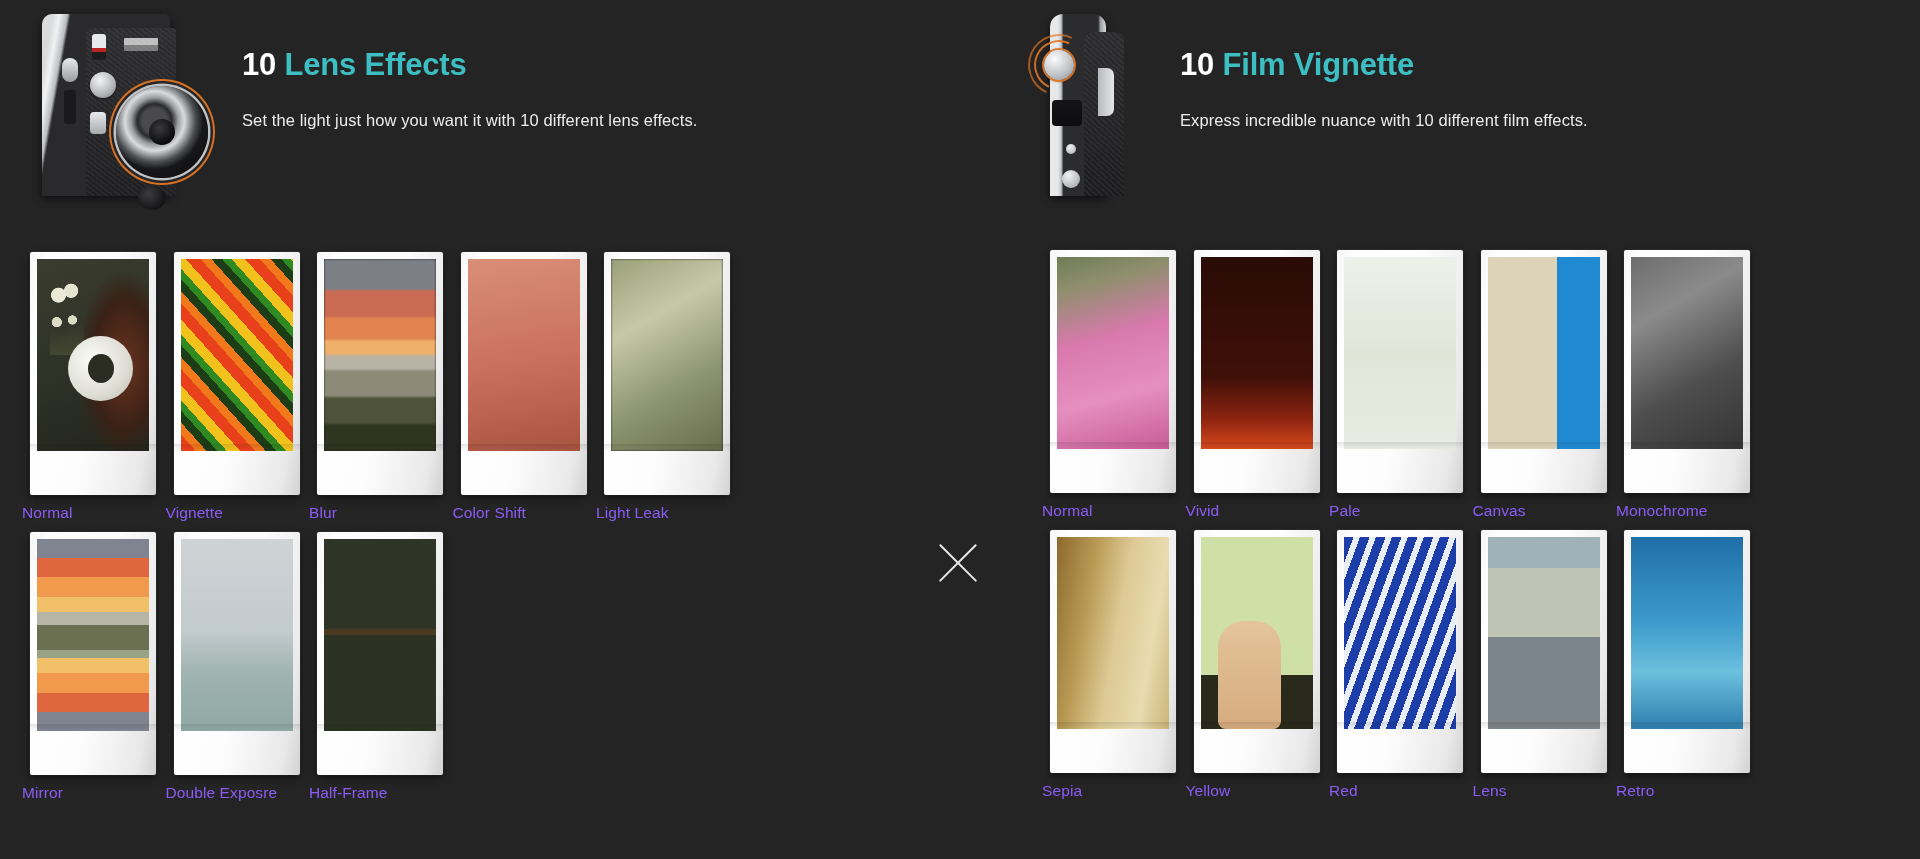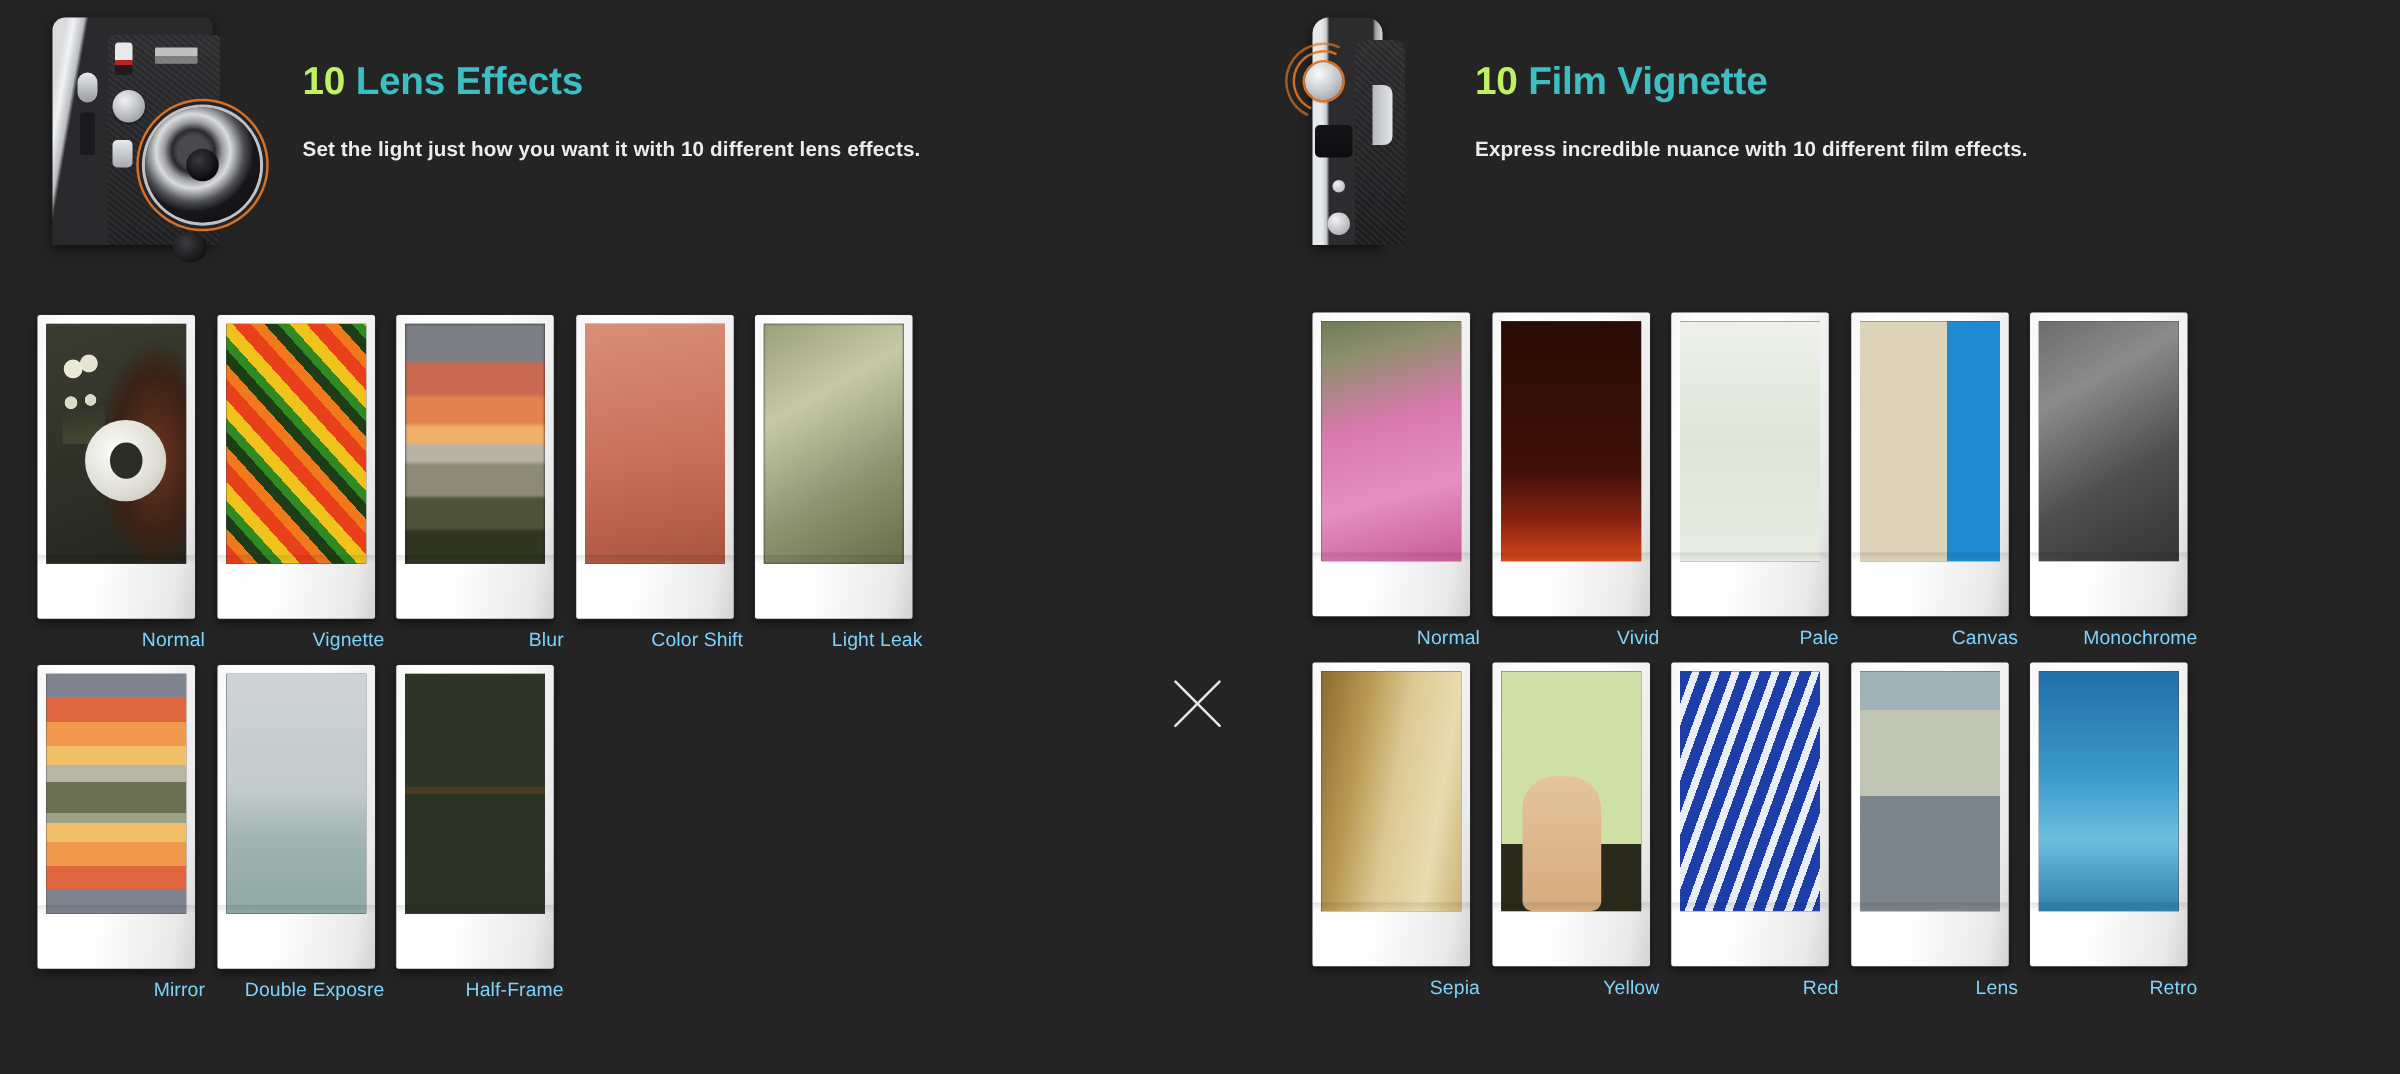--- a/index.html
+++ b/index.html
@@ -25,26 +25,26 @@
   .cam-lens { left:22px;  width:148px; height:186px; }
   .cam-film { left:1022px; width:112px; height:186px; }
 
   .head-text { position:absolute; }
   .lens-text { left:242px; top:48px; }
 
   .head-title {
     font-size:31px; font-weight:bold; letter-spacing:-0.2px;
     line-height:1.1; white-space:nowrap;
   }
-  .head-title .num   { color:#bef264; }
+  .head-title .num   { color:#ffffff; }
   .head-title .label { color:#3dbec3; }
 
   .head-sub {
     margin-top:29px;
-    font-size:16.5px; color:#ececec; font-weight:700;
+    font-size:16.5px; color:#ececec; font-weight:400;
     white-space:nowrap; letter-spacing:0.1px;
   }
 
   
   .grid { position:absolute; display:grid; grid-template-columns:repeat(5, 142px); }
   .grid-lens { left:22px;  top:252px; column-gap:1.5px; row-gap:10px; }
 
   .cell { width:142px; }
 
   
@@ -66,22 +66,22 @@
   }
   .photo {
     width:112px; height:192px;
     position:relative; overflow:hidden;
     background:#202020;
     box-shadow:inset 0 0 1px rgba(0,0,0,0.5);
   }
   .photo .fx { position:absolute; inset:0; pointer-events:none; }
 
   .cap {
-    display:block; text-align:right;
-    color:#7dd3fc; font-size:15.5px; font-weight:400;
+    display:block; text-align:left;
+    color:#8b5cf6; font-size:15.5px; font-weight:400;
     margin-top:9px; white-space:nowrap; letter-spacing:0.1px;
   }
 
   
   .xdiv {
     position:absolute; left:932px; top:537px; width:52px; height:52px;
   }
   .xdiv span{
     position:absolute; left:50%; top:50%; width:52px; height:2.2px;
     background:#e8e8e8; border-radius:2px;

